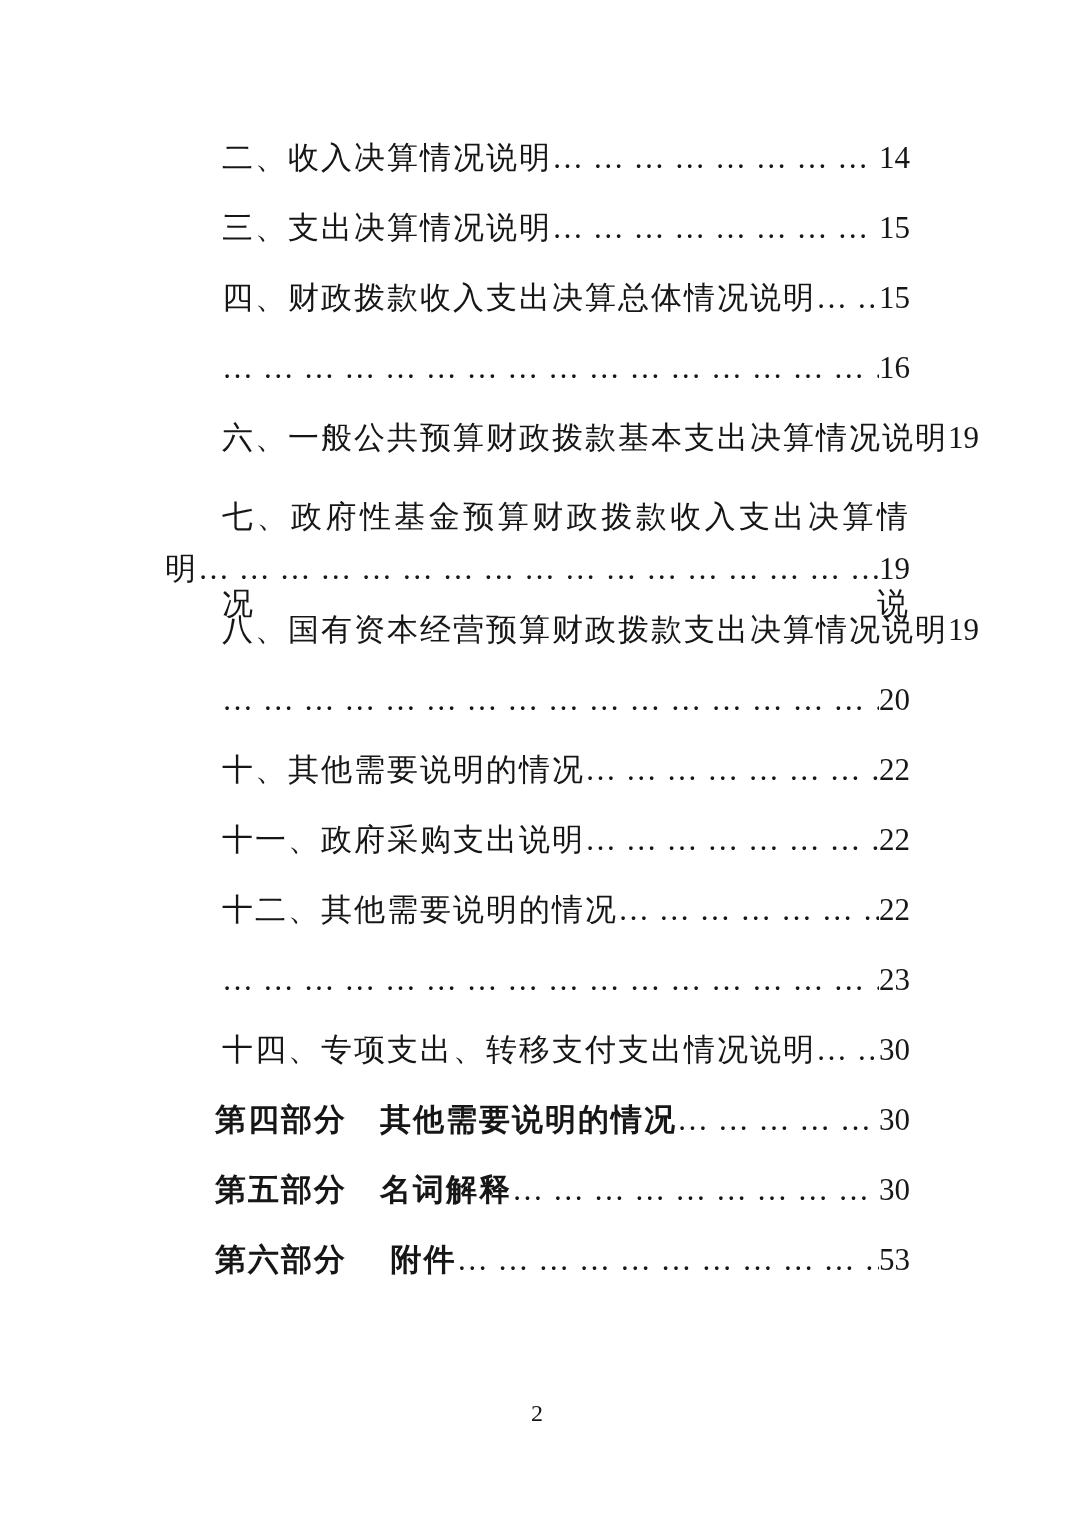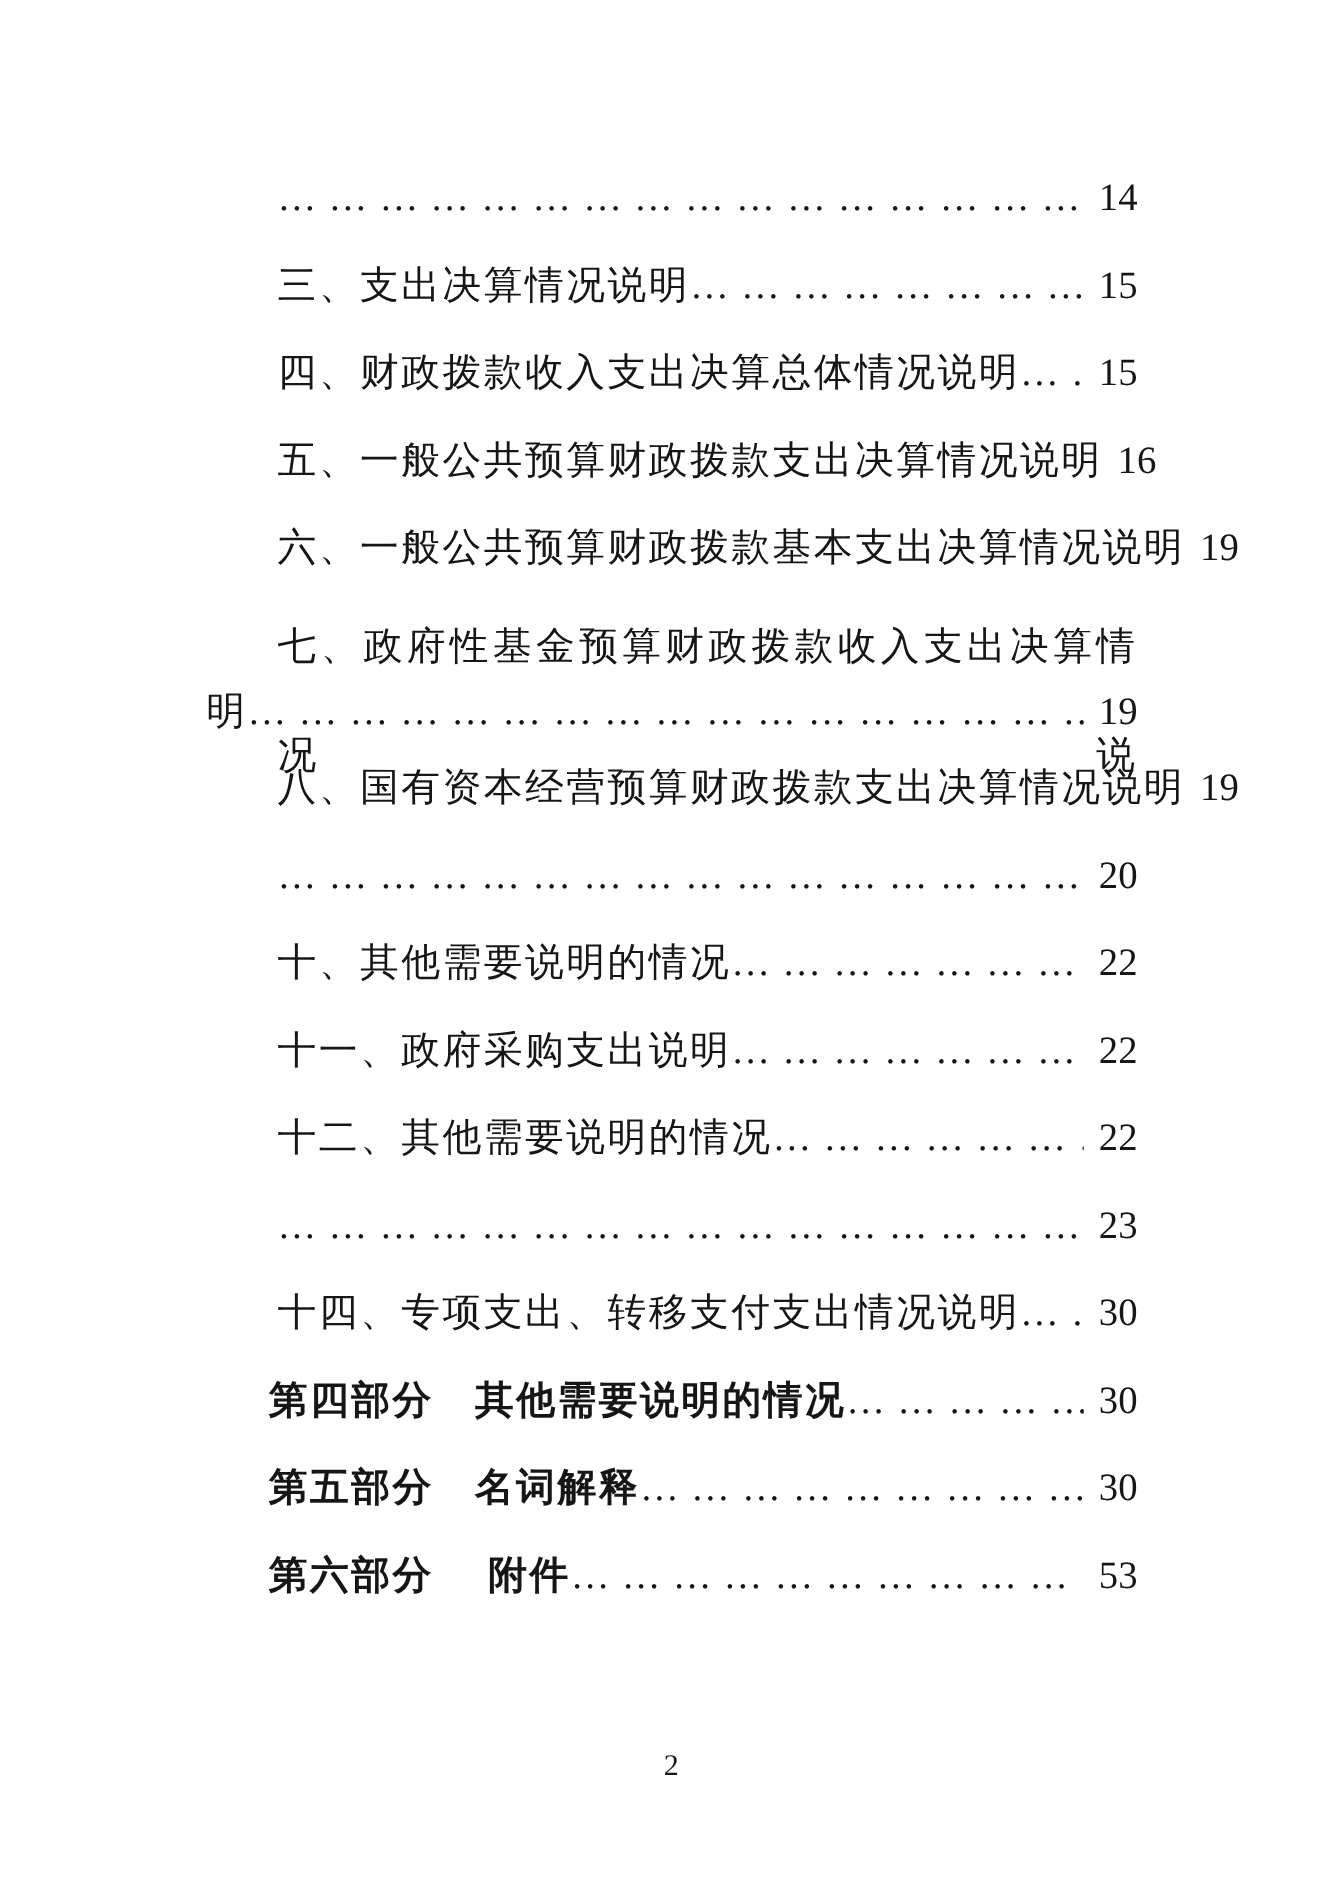--- a/index.html
+++ b/index.html
@@ -51,21 +51,20 @@
     font-family: "Liberation Serif", "DejaVu Serif", serif;
     font-weight: 400;
     letter-spacing: 1px;
     min-width: 0;
   }
   .p {
     flex: 0 0 auto;
     font-family: "Liberation Serif", "DejaVu Serif", serif;
     font-weight: 400;
     white-space: pre;
-    margin-left: 12px;
   }
   
   .rowwrap {
     font-family: "Liberation Serif", "DejaVu Serif", serif;
   }
   .wrapline1 {
     height: 70px;
     line-height: 87px;
     padding-left: 57px;
     text-align: justify;
@@ -91,38 +90,38 @@
   }
 </style>
 </head>
 <body>
 
 <div class="page">
 
   <div>
 
     <div class="row r-reg">
+      <span class="t">二、收入决算情况说明</span>
       <span class="leader">… … … … … … … … … … … … … … … … … … … … … … … … … … … … … … … … … … … … … … … … </span>
       <span class="p">14</span>
     </div>
 
     <div class="row r-reg">
       <span class="t">三、支出决算情况说明</span>
       <span class="leader">… … … … … … … … … … … … … … … … … … … … … … … … … … … … … … … … … … … … … … … … </span>
       <span class="p">15</span>
     </div>
 
     <div class="row r-reg">
       <span class="t">四、财政拨款收入支出决算总体情况说明</span>
       <span class="leader">… … … … … … … … … … … … … … … … … … … … … … … … … … … … … … … … … … … … … … … … </span>
       <span class="p">15</span>
     </div>
 
     <div class="row r-reg">
-      <span class="t">五、一般公共预算财政拨款支出决算情况说明</span>
       <span class="leader">… … … … … … … … … … … … … … … … … … … … … … … … … … … … … … … … … … … … … … … … </span>
       <span class="p">16</span>
     </div>
 
     <div class="row r-reg">
       <span class="t">六、一般公共预算财政拨款基本支出决算情况说明</span>
       <span class="leader">… … … … … … … … … … … … … … … … … … … … … … … … … … … … … … … … … … … … … … … … </span>
       <span class="p">19</span>
     </div>
 

